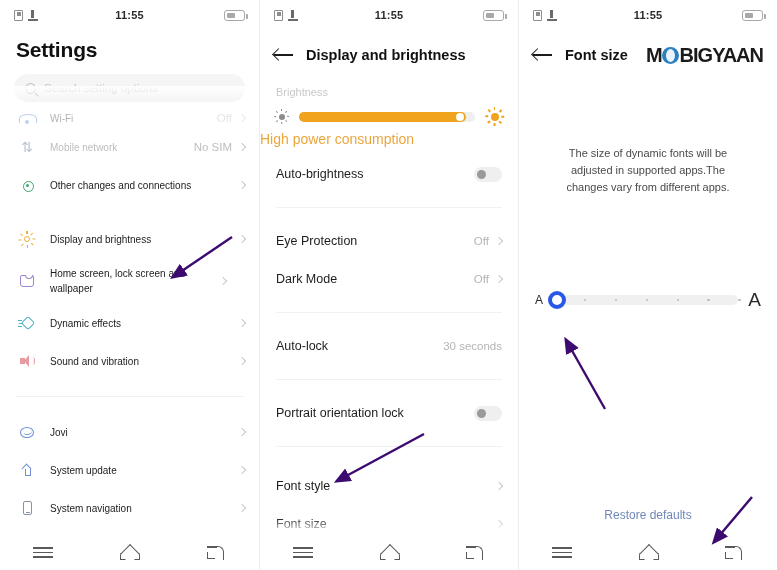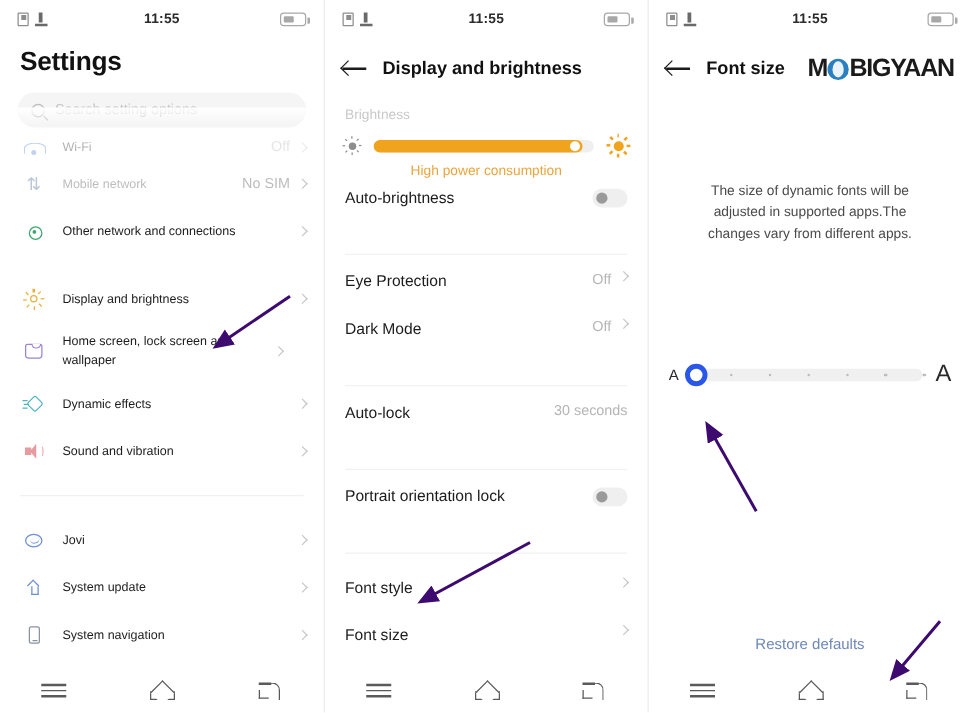--- a/index.html
+++ b/index.html
@@ -104,23 +104,23 @@
   .bright-wrap { display:flex; align-items:center; gap:10px; padding: 9px 14px 0 14px; }
   .sun-sm { width:15px; height:15px; position:relative; flex:0 0 15px;}
   .sun-sm .c{position:absolute;left:4.5px;top:4.5px;width:6px;height:6px;background:#8d8d8d;border-radius:50%;}
   .sun-sm .r{position:absolute;background:#8d8d8d;width:1.2px;height:2.4px;left:6.9px;top:0;transform-origin:0.6px 7.5px;}
   .sun-lg { width:19px; height:19px; position:relative; flex:0 0 19px;}
   .sun-lg .c{position:absolute;left:5.5px;top:5.5px;width:8px;height:8px;background:#f0a31c;border-radius:50%;}
   .sun-lg .r{position:absolute;background:#f0a31c;width:1.5px;height:3.2px;left:8.75px;top:0;transform-origin:0.75px 9.5px;}
   .bslider { flex:1 1 auto; height:10px; background:#efefef; border-radius:5px; position:relative; }
   .bfill { position:absolute; left:0; top:0; height:10px; border-radius:5px; background:#f0a31c; }
   .bthumb { position:absolute; top:1px; width:8px; height:8px; background:#fff; border-radius:50%; }
-  .bnote { text-align:center; font-size:11px; color:#eaa63c; margin-top:5px; }
-
-  .drow { display:flex; align-items:flex-start; min-height:38px; padding: 0 16px; }
+  .bnote { text-align:left; font-size:14px; color:#eaa63c; margin-top:5px; }
+
+  .drow { display:flex; align-items:center; min-height:38px; padding: 0 16px; }
   .drow .lbl { font-size:12.5px; color:#1c1c1c; flex:1 1 auto; }
   .drow .val { font-size:11.5px; color:#b5b5b5; margin-right:7px; }
   .toggle { width:28px; height:15px; border-radius:8px; background:#efefef; position:relative; flex:0 0 28px;}
   .toggle .knob { position:absolute; left:3px; top:3px; width:9px; height:9px; border-radius:50%; background:#9a9a9a;}
   .dsep { height:1px; background:#f1f1f1; margin:0 16px; }
   .dgap { height:14px; }
 
   
   .mobigyaan { display:flex; align-items:center; margin-left:auto; }
   .mg-text { font-size:20px; font-weight:bold; letter-spacing:-1px; color:#1a1a1a; display:flex; align-items:center;}
@@ -195,21 +195,21 @@
           </span>
         <span class="lbl">Mobile network</span>
         <span class="val">No SIM</span>
         <span class="chev"></span>
       </div>
 
       <div class="row">
         <span class="icn">
             <span class="g g-other"></span>
           </span>
-        <span class="lbl">Other network and connections</span>
+        <span class="lbl">Other changes and connections</span>
         <span class="chev"></span>
       </div>
 
       <div class="gap"></div>
 
 
       <div class="row">
         <span class="icn">
           <span class="g">
               <span class="g-sun"></span>

